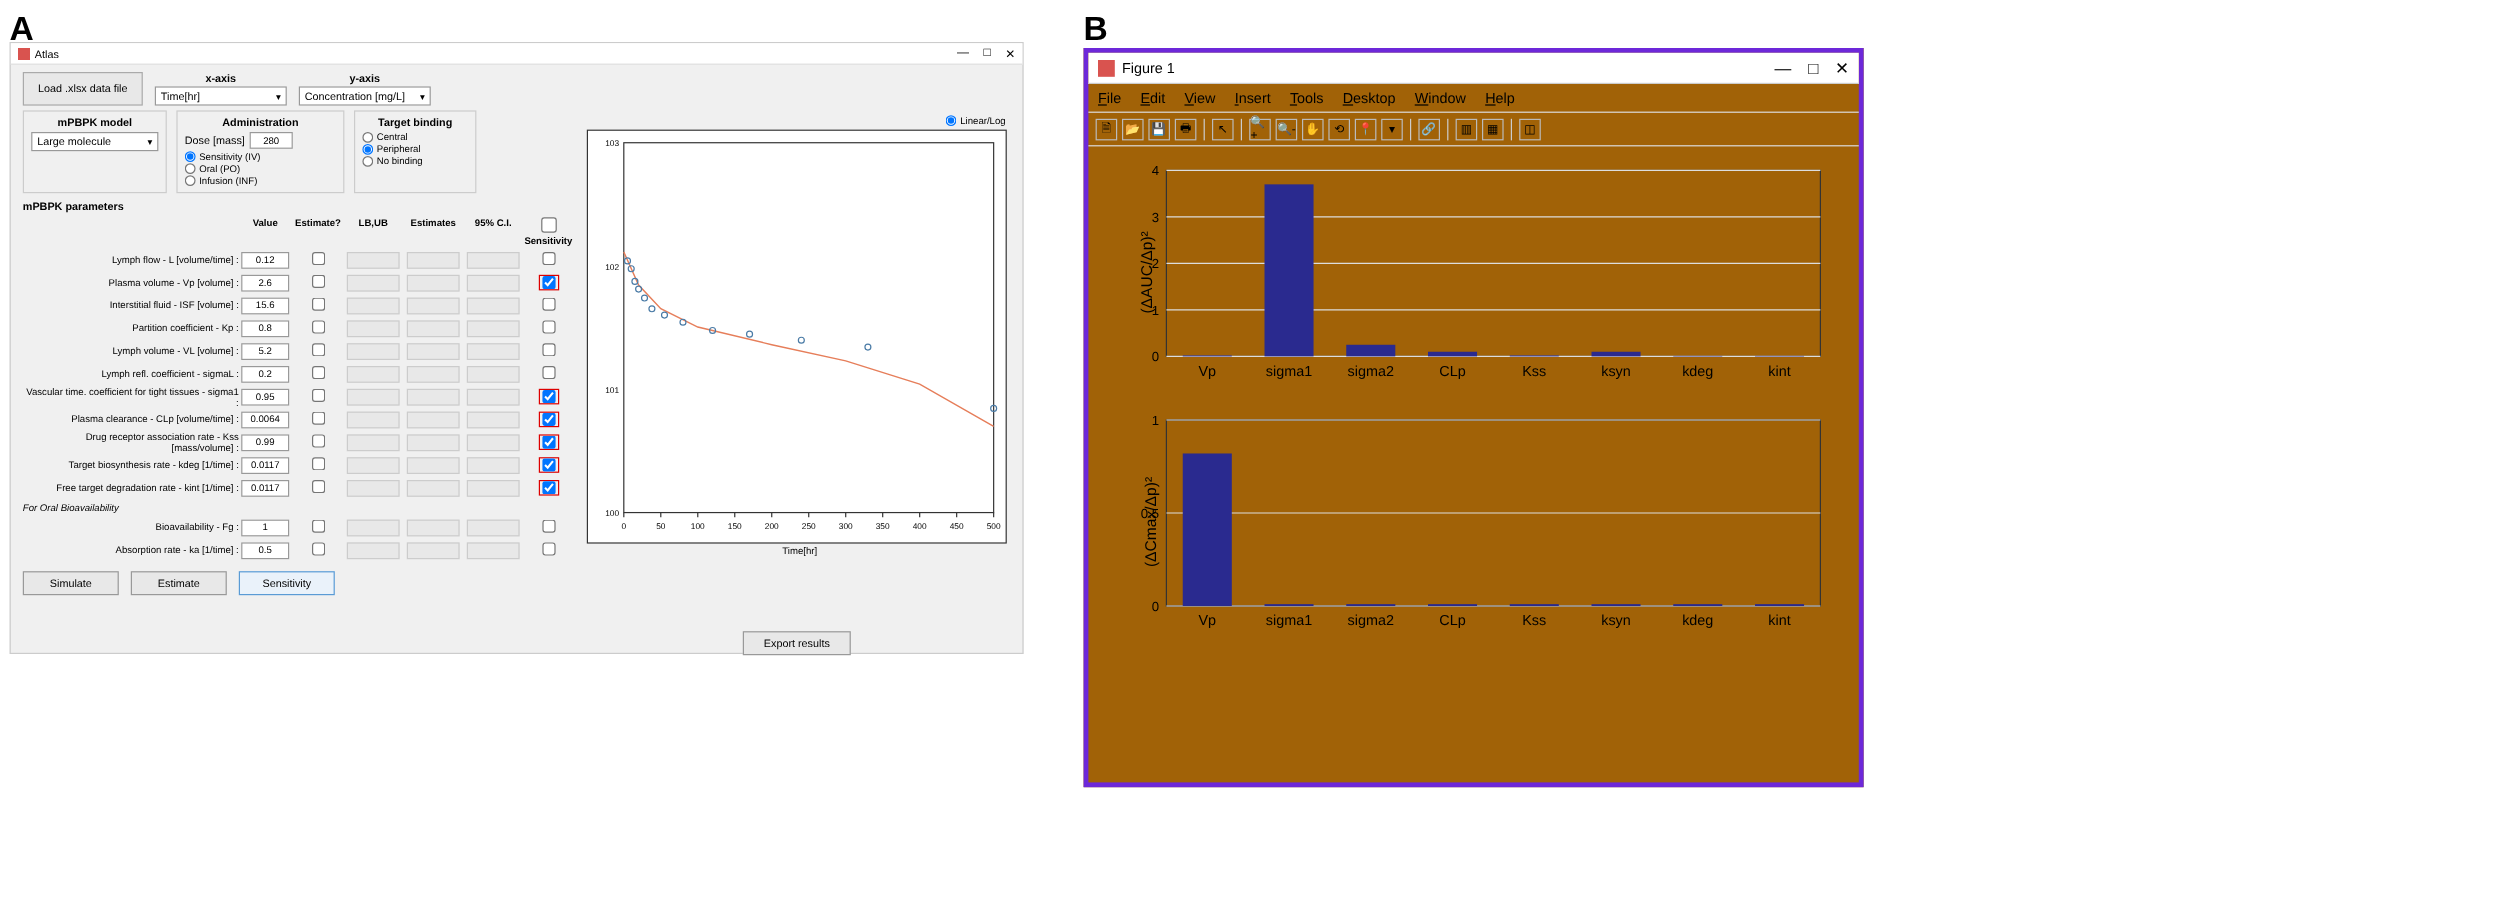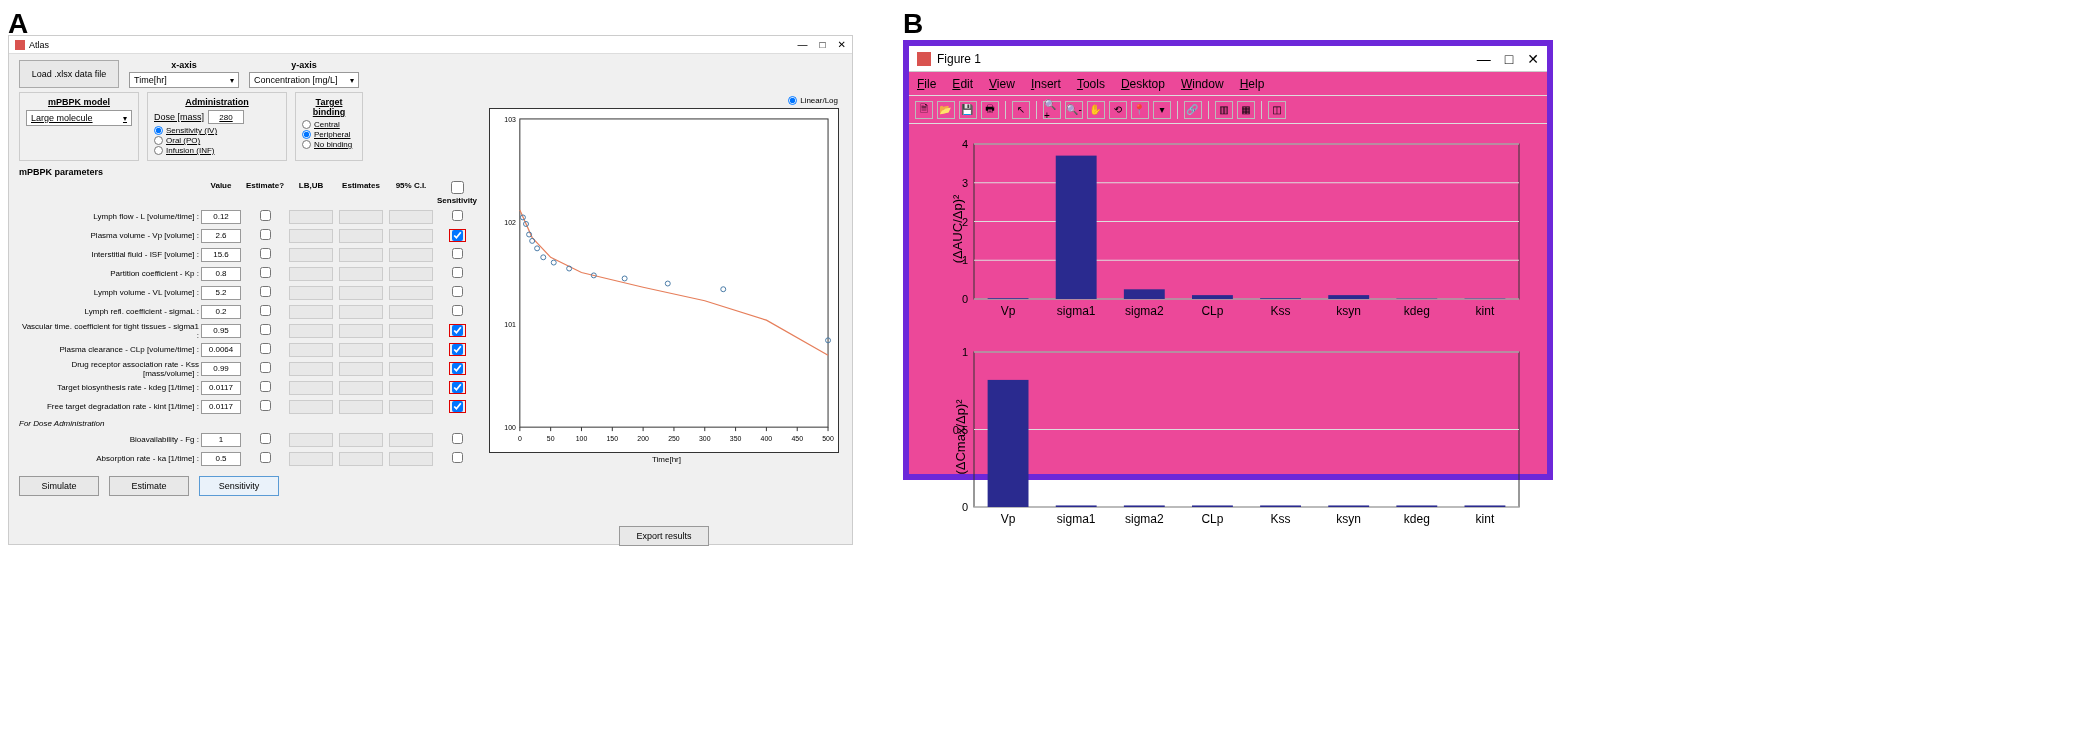--- a/index.html
+++ b/index.html
@@ -3,41 +3,41 @@
 <meta charset="utf-8">
 <style>
 * { box-sizing: border-box; margin: 0; padding: 0; font-family: Arial, sans-serif; }
 body { background: #fff; width: 2100px; height: 750px; position: relative; }
 
 .panel-label { position: absolute; font-size: 28px; font-weight: bold; }
 .panel-a-label { top: 8px; left: 8px; }
 .panel-b-label { top: 8px; left: 903px; }
 
 .panel-a { position: absolute; top: 35px; left: 8px; width: 845px; height: 510px; background: #f0f0f0; border: 1px solid #ccc; }
-.panel-b { position: absolute; top: 40px; left: 903px; width: 650px; height: 440px; background: #ec4899; border: 6px solid #6d28d9; }
+.panel-b { position: absolute; top: 40px; left: 903px; width: 650px; height: 616px; background: #a16207; border: 4px solid #6d28d9; }
 
 .titlebar { height: 18px; background: #fff; border-bottom: 1px solid #ddd; display: flex; align-items: center; padding: 0 6px; font-size: 9px; }
 .titlebar .icon { width: 10px; height: 10px; background: #d9534f; margin-right: 4px; }
 .titlebar .spacer { flex: 1; }
 .titlebar .wbtn { margin-left: 12px; font-size: 10px; cursor: pointer; }
 
 .top-row { display: flex; padding: 6px 10px 2px; gap: 10px; align-items: flex-start; font-size: 9px; }
 .load-btn { width: 100px; height: 28px; background: #e8e8e8; border: 1px solid #aaa; font-size: 9px; cursor: pointer; display: flex; align-items: center; justify-content: center; text-align: center; }
 .axis-group { display: flex; flex-direction: column; align-items: center; gap: 2px; }
 .axis-group label { font-weight: bold; font-size: 9px; }
 .dropdown { width: 110px; height: 16px; border: 1px solid #999; background: #fff; font-size: 9px; padding: 0 4px; display: flex; align-items: center; justify-content: space-between; cursor: pointer; }
 .dropdown .chev { font-size: 8px; }
 
-.config-row { display: flex; padding: 2px 10px 4px; gap: 8px; font-size: 9px; text-decoration: underline; }
+.config-row { display: flex; padding: 2px 10px 4px; gap: 8px; font-size: 9px; }
 .config-box { border: 1px solid #ccc; padding: 4px 6px; background: #f0f0f0; }
 .config-box .hdr { font-weight: bold; text-align: center; margin-bottom: 3px; font-size: 9px; }
 .model-box { width: 120px; }
 .simtime-box { width: 100px; }
 .admin-box { width: 140px; }
-.target-box { width: 68px; }
+.target-box { width: 102px; }
 .inline-field { display: flex; align-items: center; gap: 4px; margin-bottom: 2px; }
 .inline-field input[type="text"] { width: 36px; height: 14px; border: 1px solid #999; font-size: 8px; padding: 0 2px; text-align: center; }
 .radio-row { display: flex; align-items: flex-start; gap: 3px; font-size: 8px; margin-bottom: 1px; }
 .radio-row input { width: 9px; height: 9px; }
 
 .params-area { padding: 2px 10px; font-size: 9px; }
 .params-header { font-weight: bold; margin-bottom: 4px; font-size: 9px; }
 .param-table { width: 460px; font-size: 8px; }
 .param-table-head { display: flex; font-weight: bold; font-size: 8px; margin-bottom: 2px; }
 .pcol-name { width: 180px; text-align: right; }
@@ -284,21 +284,21 @@
     <div class="pcol-val"><input class="val" value="0.0117" style=""></div>
     <div class="pcol-est"><input type="checkbox" class="chk" style=""></div>
     <div class="pcol-lbub"><input class="ro" readonly="" style=""></div>
     <div class="pcol-estout"><input class="ro" readonly="" style=""></div>
     <div class="pcol-ci"><input class="ro" readonly="" style=""></div>
     <div class="pcol-sens"><span class="sens-red">
                 <input type="checkbox" class="chk" checked="" style="">
               </span></div>
           </div>
         </div>
-      <div class="oral-hdr">For Dose Administration</div>
+      <div class="oral-hdr">For Oral Bioavailability</div>
       <div id="oral-rows">
           <div class="param-row">
     <div class="pcol-name">Bioavailability - Fg :</div>
     <div class="pcol-val"><input class="val" value="1" style=""></div>
     <div class="pcol-est"><input type="checkbox" class="chk" style=""></div>
     <div class="pcol-lbub"><input class="ro" readonly="" style=""></div>
     <div class="pcol-estout"><input class="ro" readonly="" style=""></div>
     <div class="pcol-ci"><input class="ro" readonly="" style=""></div>
     <div class="pcol-sens"><input type="checkbox" class="chk" style=""></div>
           </div>

